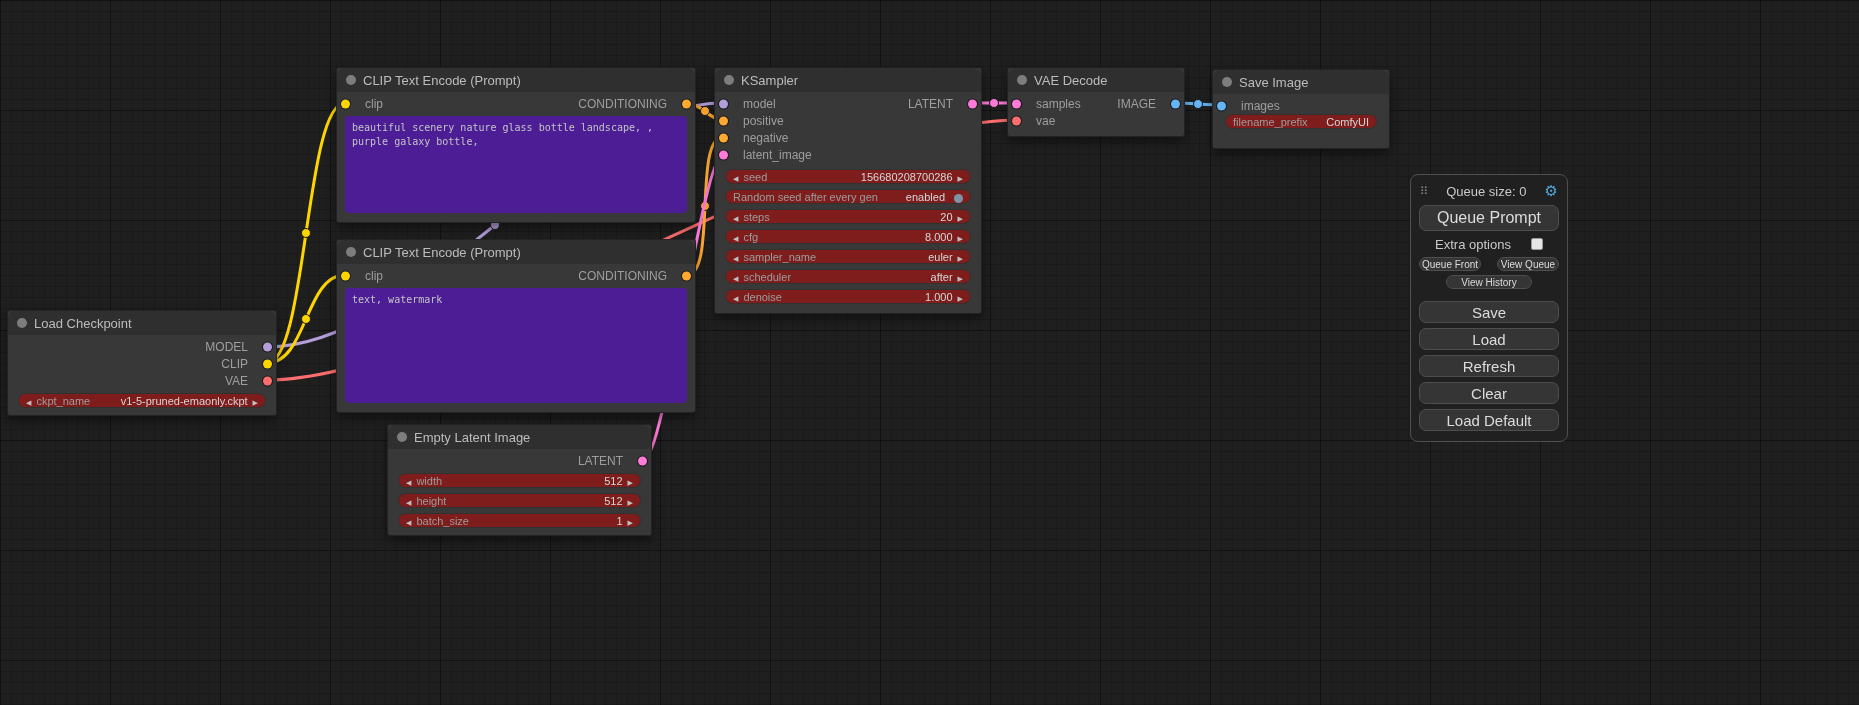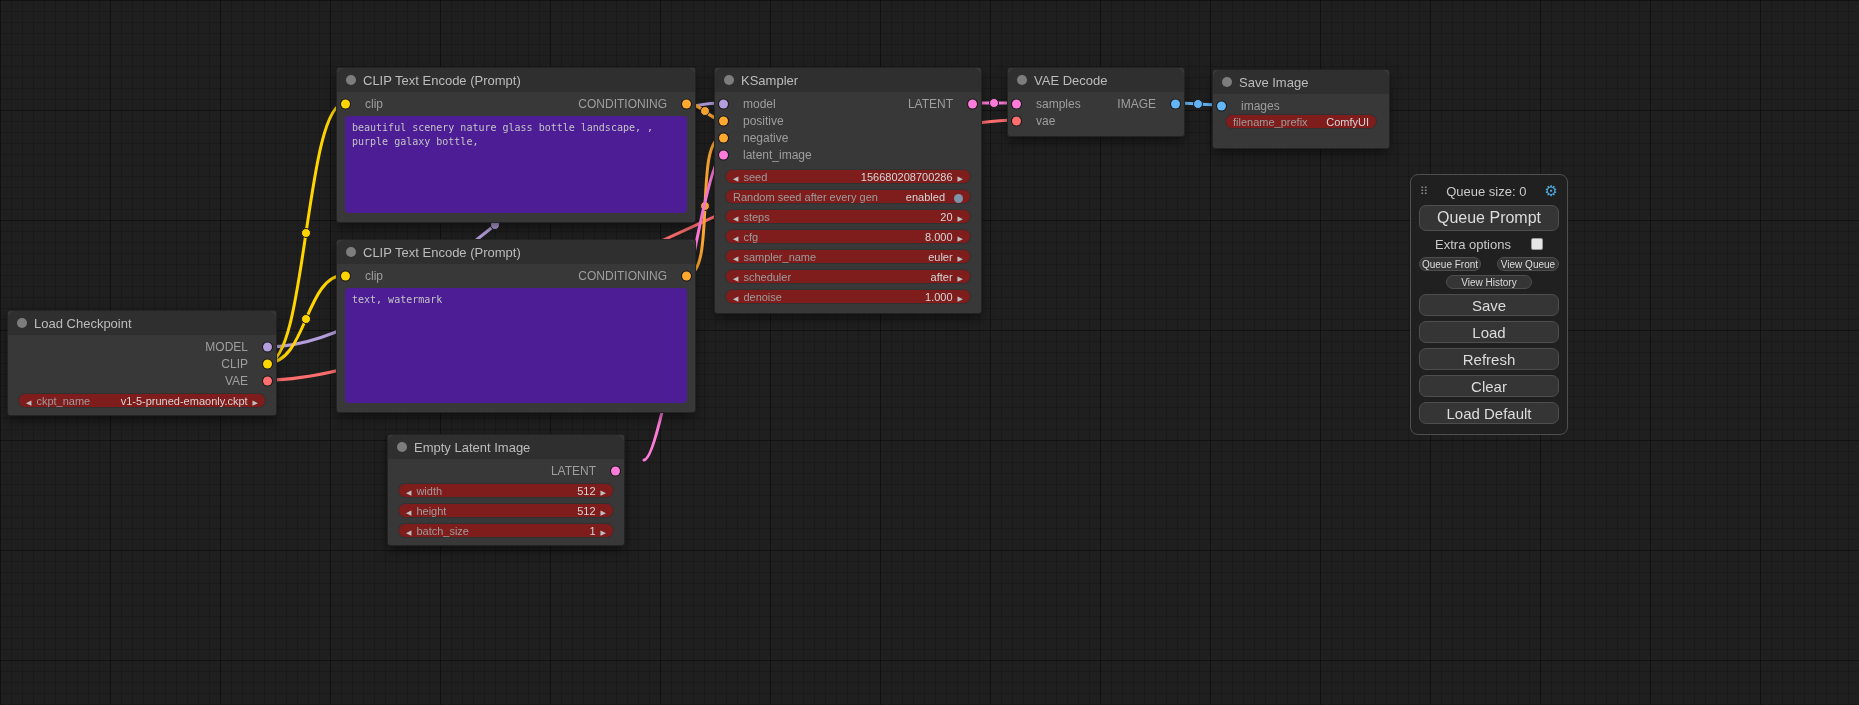--- a/index.html
+++ b/index.html
@@ -46,21 +46,21 @@
   .gear{color:var(--c-accent_gear);font-size:15px;font-family:"DejaVu Sans",sans-serif}
   button{font-family:"Liberation Sans",sans-serif;background:#353535;border:1px solid #4e4e4e;
     border-radius:7px;color:#dcdcdc;cursor:pointer}
   .qp-big{height:26px;font-size:16px}
   .qp-extra{display:flex;align-items:center;justify-content:center;gap:20px;color:#c9c9c9;font-size:13px;height:16px}
   .cbx{width:12px;height:12px;background:#e6e6e6;border:1px solid #9a9a9a;border-radius:2px}
   .qp-srow{display:flex;gap:16px}
   .qp-small{flex:1;height:14px;font-size:10px;border-radius:8px;padding:0}
   .qp-history{flex:none;width:62%;align-self:center;height:14px;font-size:10px;border-radius:8px;margin-top:-1px}
   .qp-action{height:22px;font-size:15px}
-  .qp-action.first{}
+  .qp-action.first{margin-top:7px}
 </style>
 </head>
 <body>
 
 <svg id="wires" width="1859" height="705" viewBox="0 0 1859 705">
   <path d="M267,347 C420,347 570,103 723,103" style="stroke:var(--c-model)"></path>
   <circle cx="495" cy="225" r="4.5" style="fill:var(--c-model)"></circle>
   <path d="M267,363 C307,363 305,103 345,103" style="stroke:var(--c-clip)"></path>
   <circle cx="306" cy="233" r="4.5" style="fill:var(--c-clip)"></circle>
   <path d="M267,363 C307,363 305,275 345,275" style="stroke:var(--c-clip)"></path>
@@ -131,21 +131,21 @@
     <div class="prow">
       <span class="pdot in" style="background:var(--c-clip)"></span>
       <span class="lab-in">clip</span>
       <span class="lab-out">CONDITIONING</span>
       <span class="pdot out" style="background:var(--c-conditioning)"></span>
     </div>
   </div>
   <div class="prompt">text, watermark</div>
 </div>
 
-<div class="node" style="left:388px;top:435px;width:236px;height:110px">
+<div class="node" style="left:388px;top:425px;width:263px;height:110px">
   <div class="ntitle">
     <span class="tdot"></span>
     <span class="ttext">Empty Latent Image</span>
   </div>
   <div class="rows">
     <div class="prow">
       <span class="lab-out">LATENT</span>
       <span class="pdot out" style="background:var(--c-latent)"></span>
     </div>
   </div>

